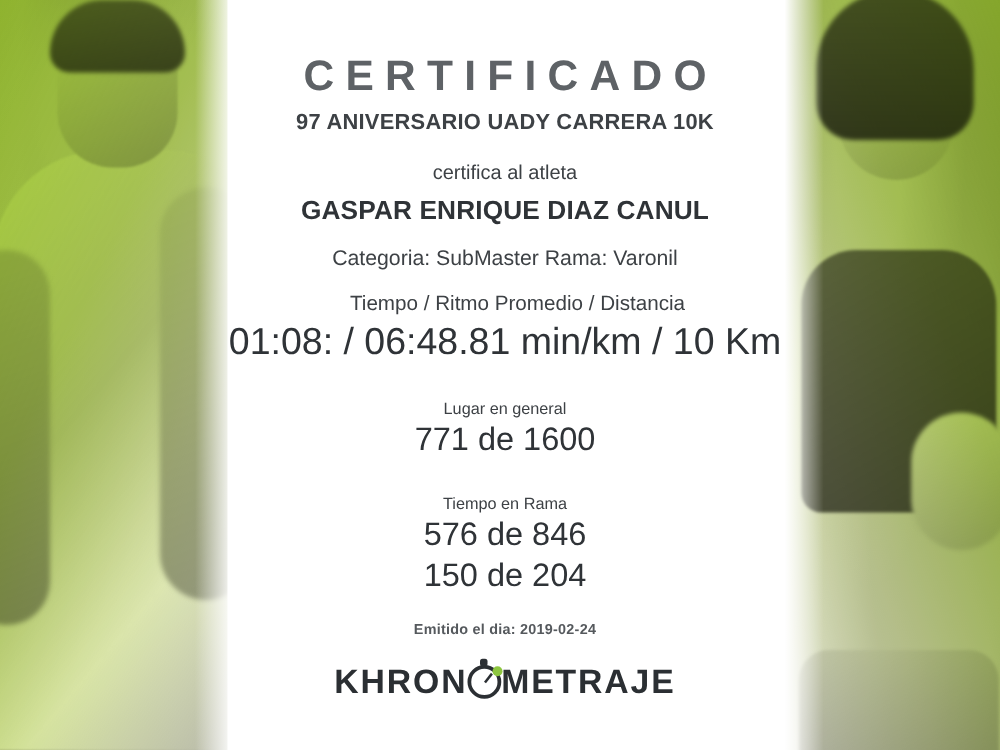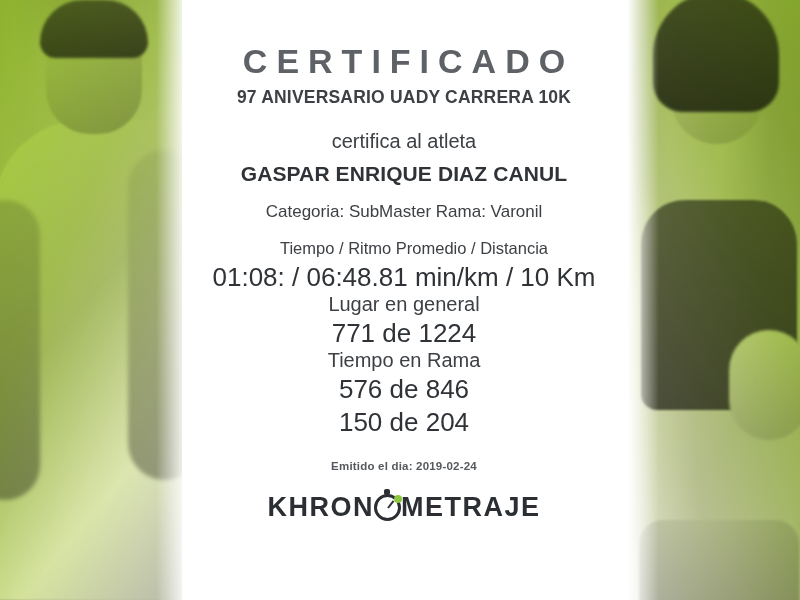--- a/index.html
+++ b/index.html
@@ -161,21 +161,21 @@
   }
   .subtitle {
     margin-top: 6px;
     font-size: 17.5px;
     font-weight: bold;
     color: #3d4145;
     letter-spacing: 0.2px;
   }
   .line-certifica {
     margin-top: 22px;
-    font-size: 20px;
+    font-size: 16px;
     color: #3d4145;
   }
   .athlete {
     margin-top: 9px;
     font-size: 21px;
     font-weight: bold;
     color: #2f3337;
     letter-spacing: 0.1px;
   }
   .participation {
@@ -189,26 +189,26 @@
     color: #3d4145;
   }
   .metrics-label {
     margin-top: 17px;
     font-size: 16.5px;
     color: #3d4145;
     padding-left: 20px;
   }
   .metrics-value {
     margin-top: 4px;
-    font-size: 26px;
+    font-size: 30px;
     color: #2f3337;
   }
   .rank-label {
-    margin-top: 0;
-    font-size: 20px;
+    margin-top: 28px;
+    font-size: 13px;
     color: #3d4145;
   }
   .rank-value {
     margin-top: 2px;
     font-size: 26px;
     color: #2f3337;
   }
   .issued {
     margin-top: 22px;
     font-size: 11.5px;
@@ -305,21 +305,21 @@
 
     <div class="line-certifica">certifica al atleta</div>
     <div class="athlete">GASPAR ENRIQUE DIAZ CANUL</div>
 
     <div class="category">Categoria: SubMaster Rama: Varonil</div>
 
     <div class="metrics-label">Tiempo / Ritmo Promedio / Distancia</div>
     <div class="metrics-value">01:08: / 06:48.81 min/km / 10 Km</div>
 
     <div class="rank-label">Lugar en general</div>
-    <div class="rank-value">771 de 1224</div>
+    <div class="rank-value">771 de 1600</div>
 
     <div class="rank-label">Tiempo en Rama</div>
     <div class="rank-value">576 de 846</div>
 
     <div class="rank-value">150 de 204</div>
 
     <div class="issued">Emitido el dia: 2019-02-24</div>
 
     <div class="logo-wrap">
       <span class="logo-text">KHRON</span>

